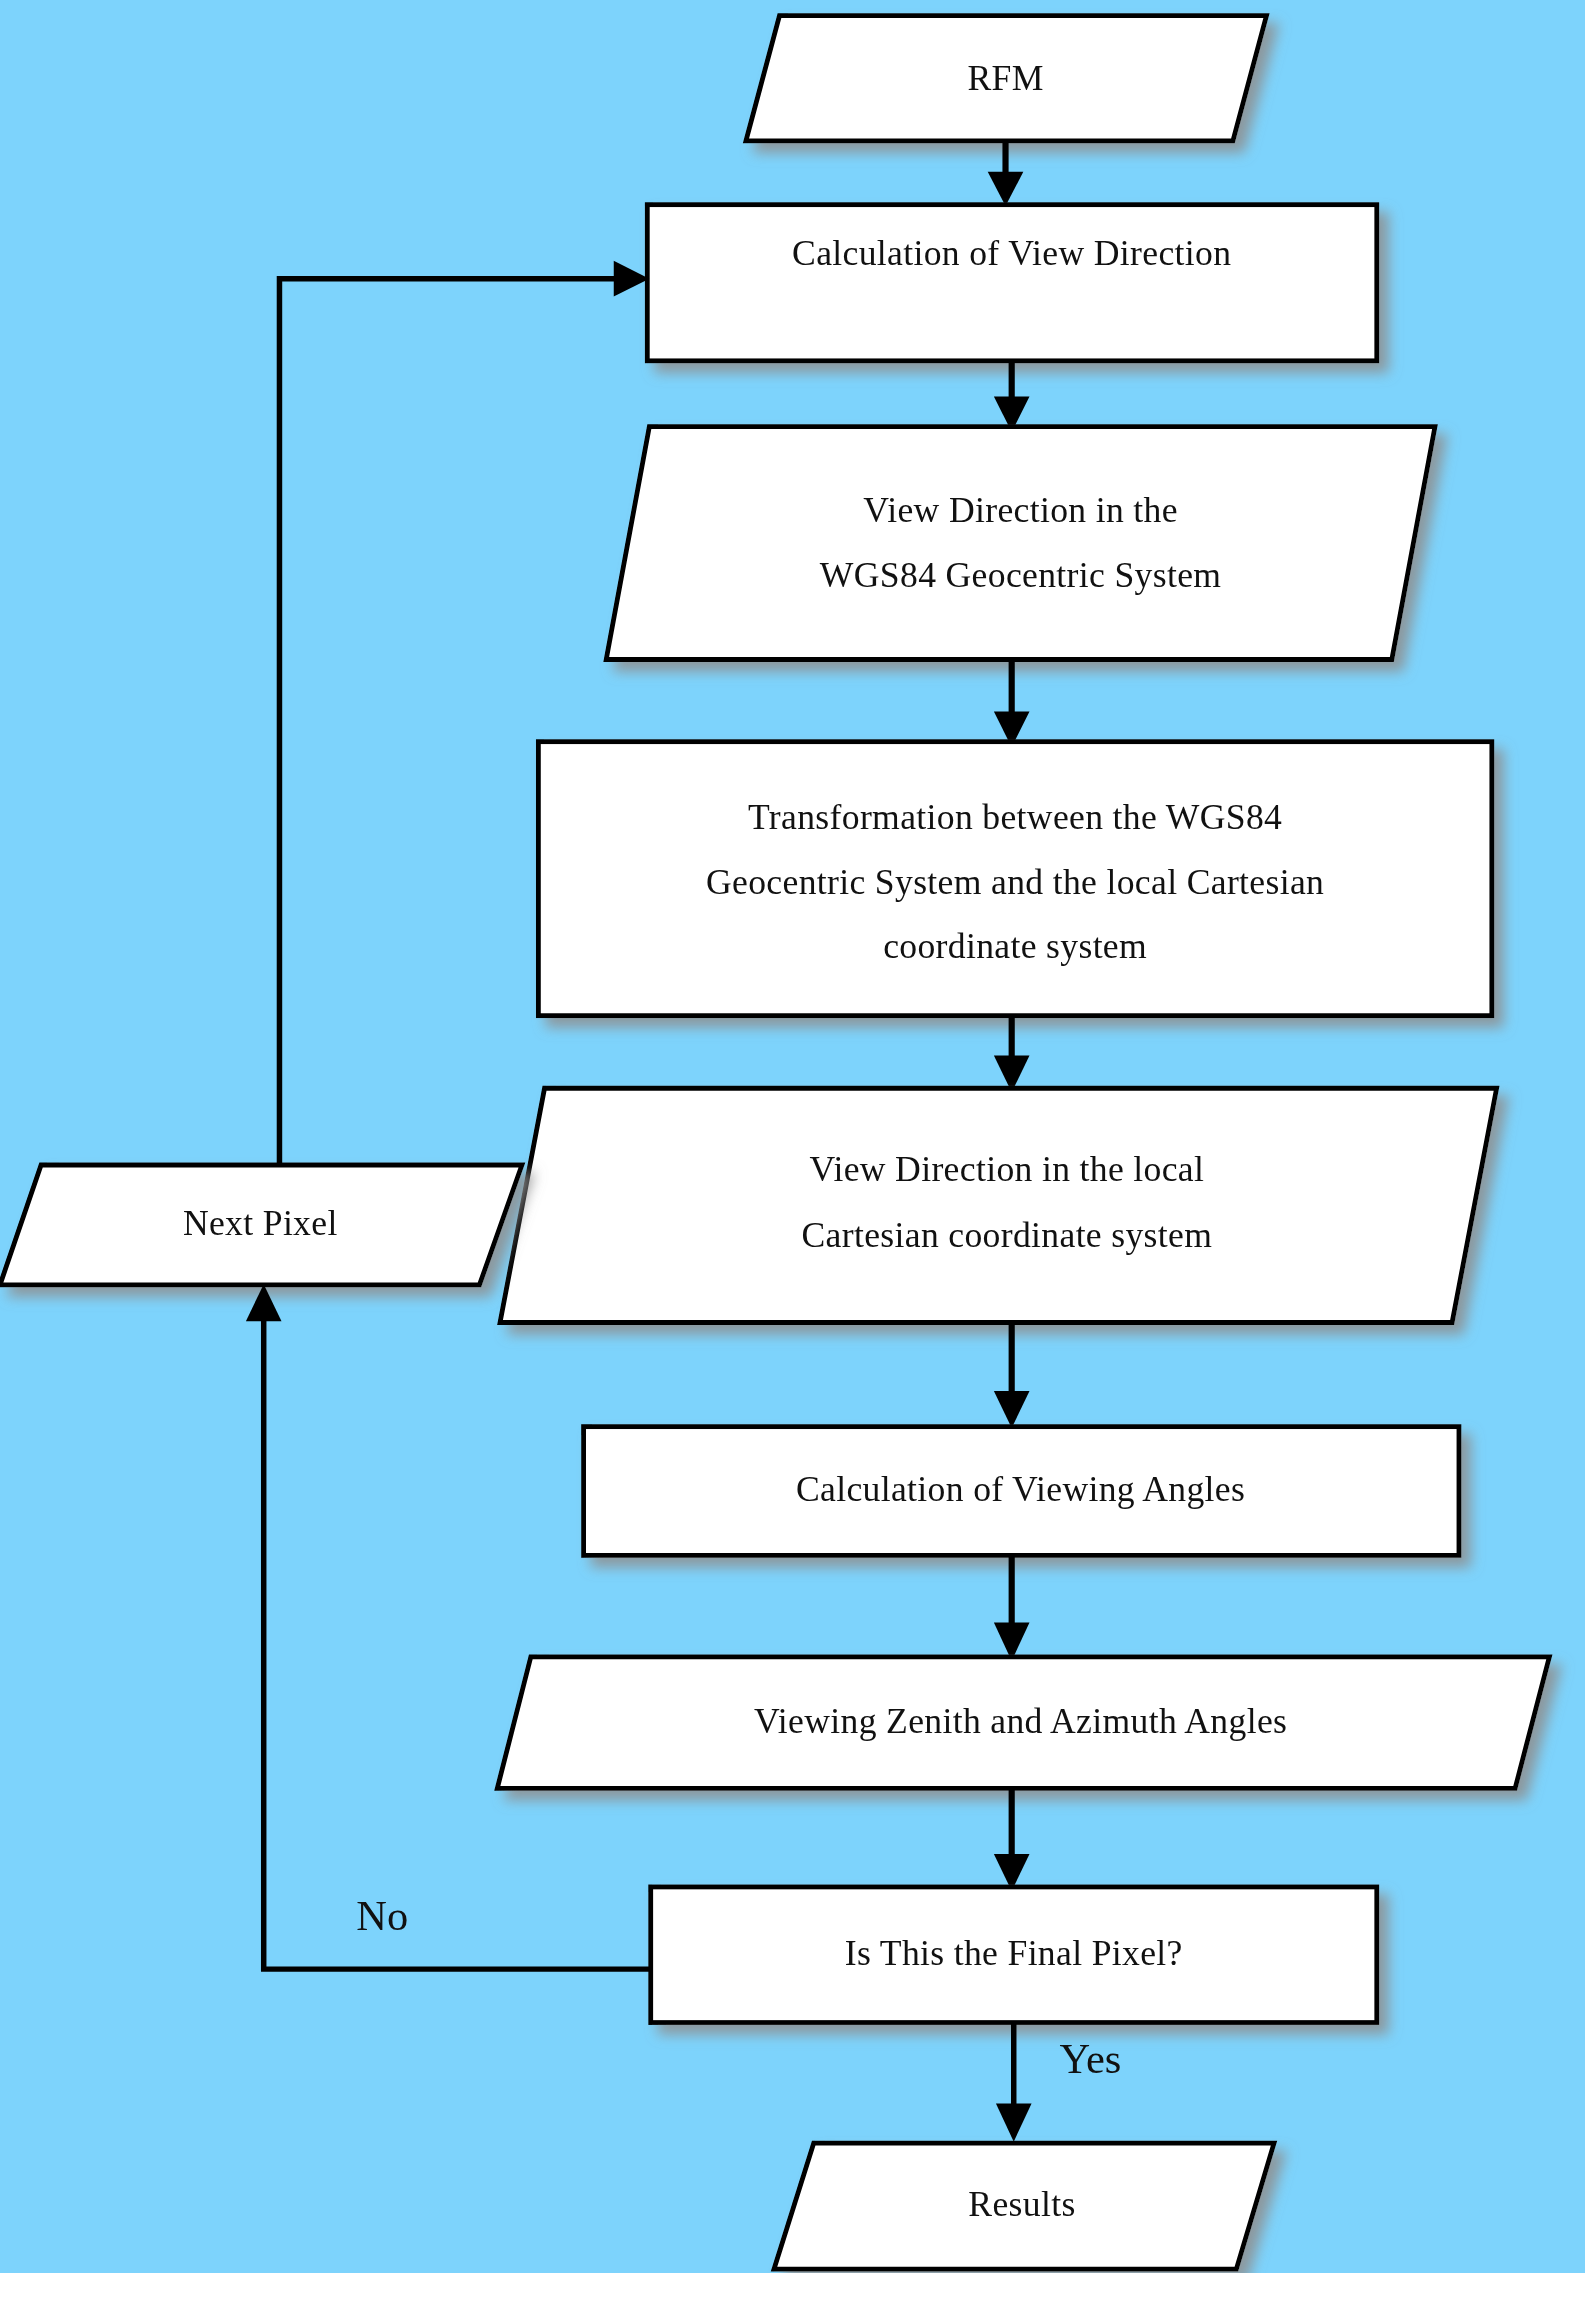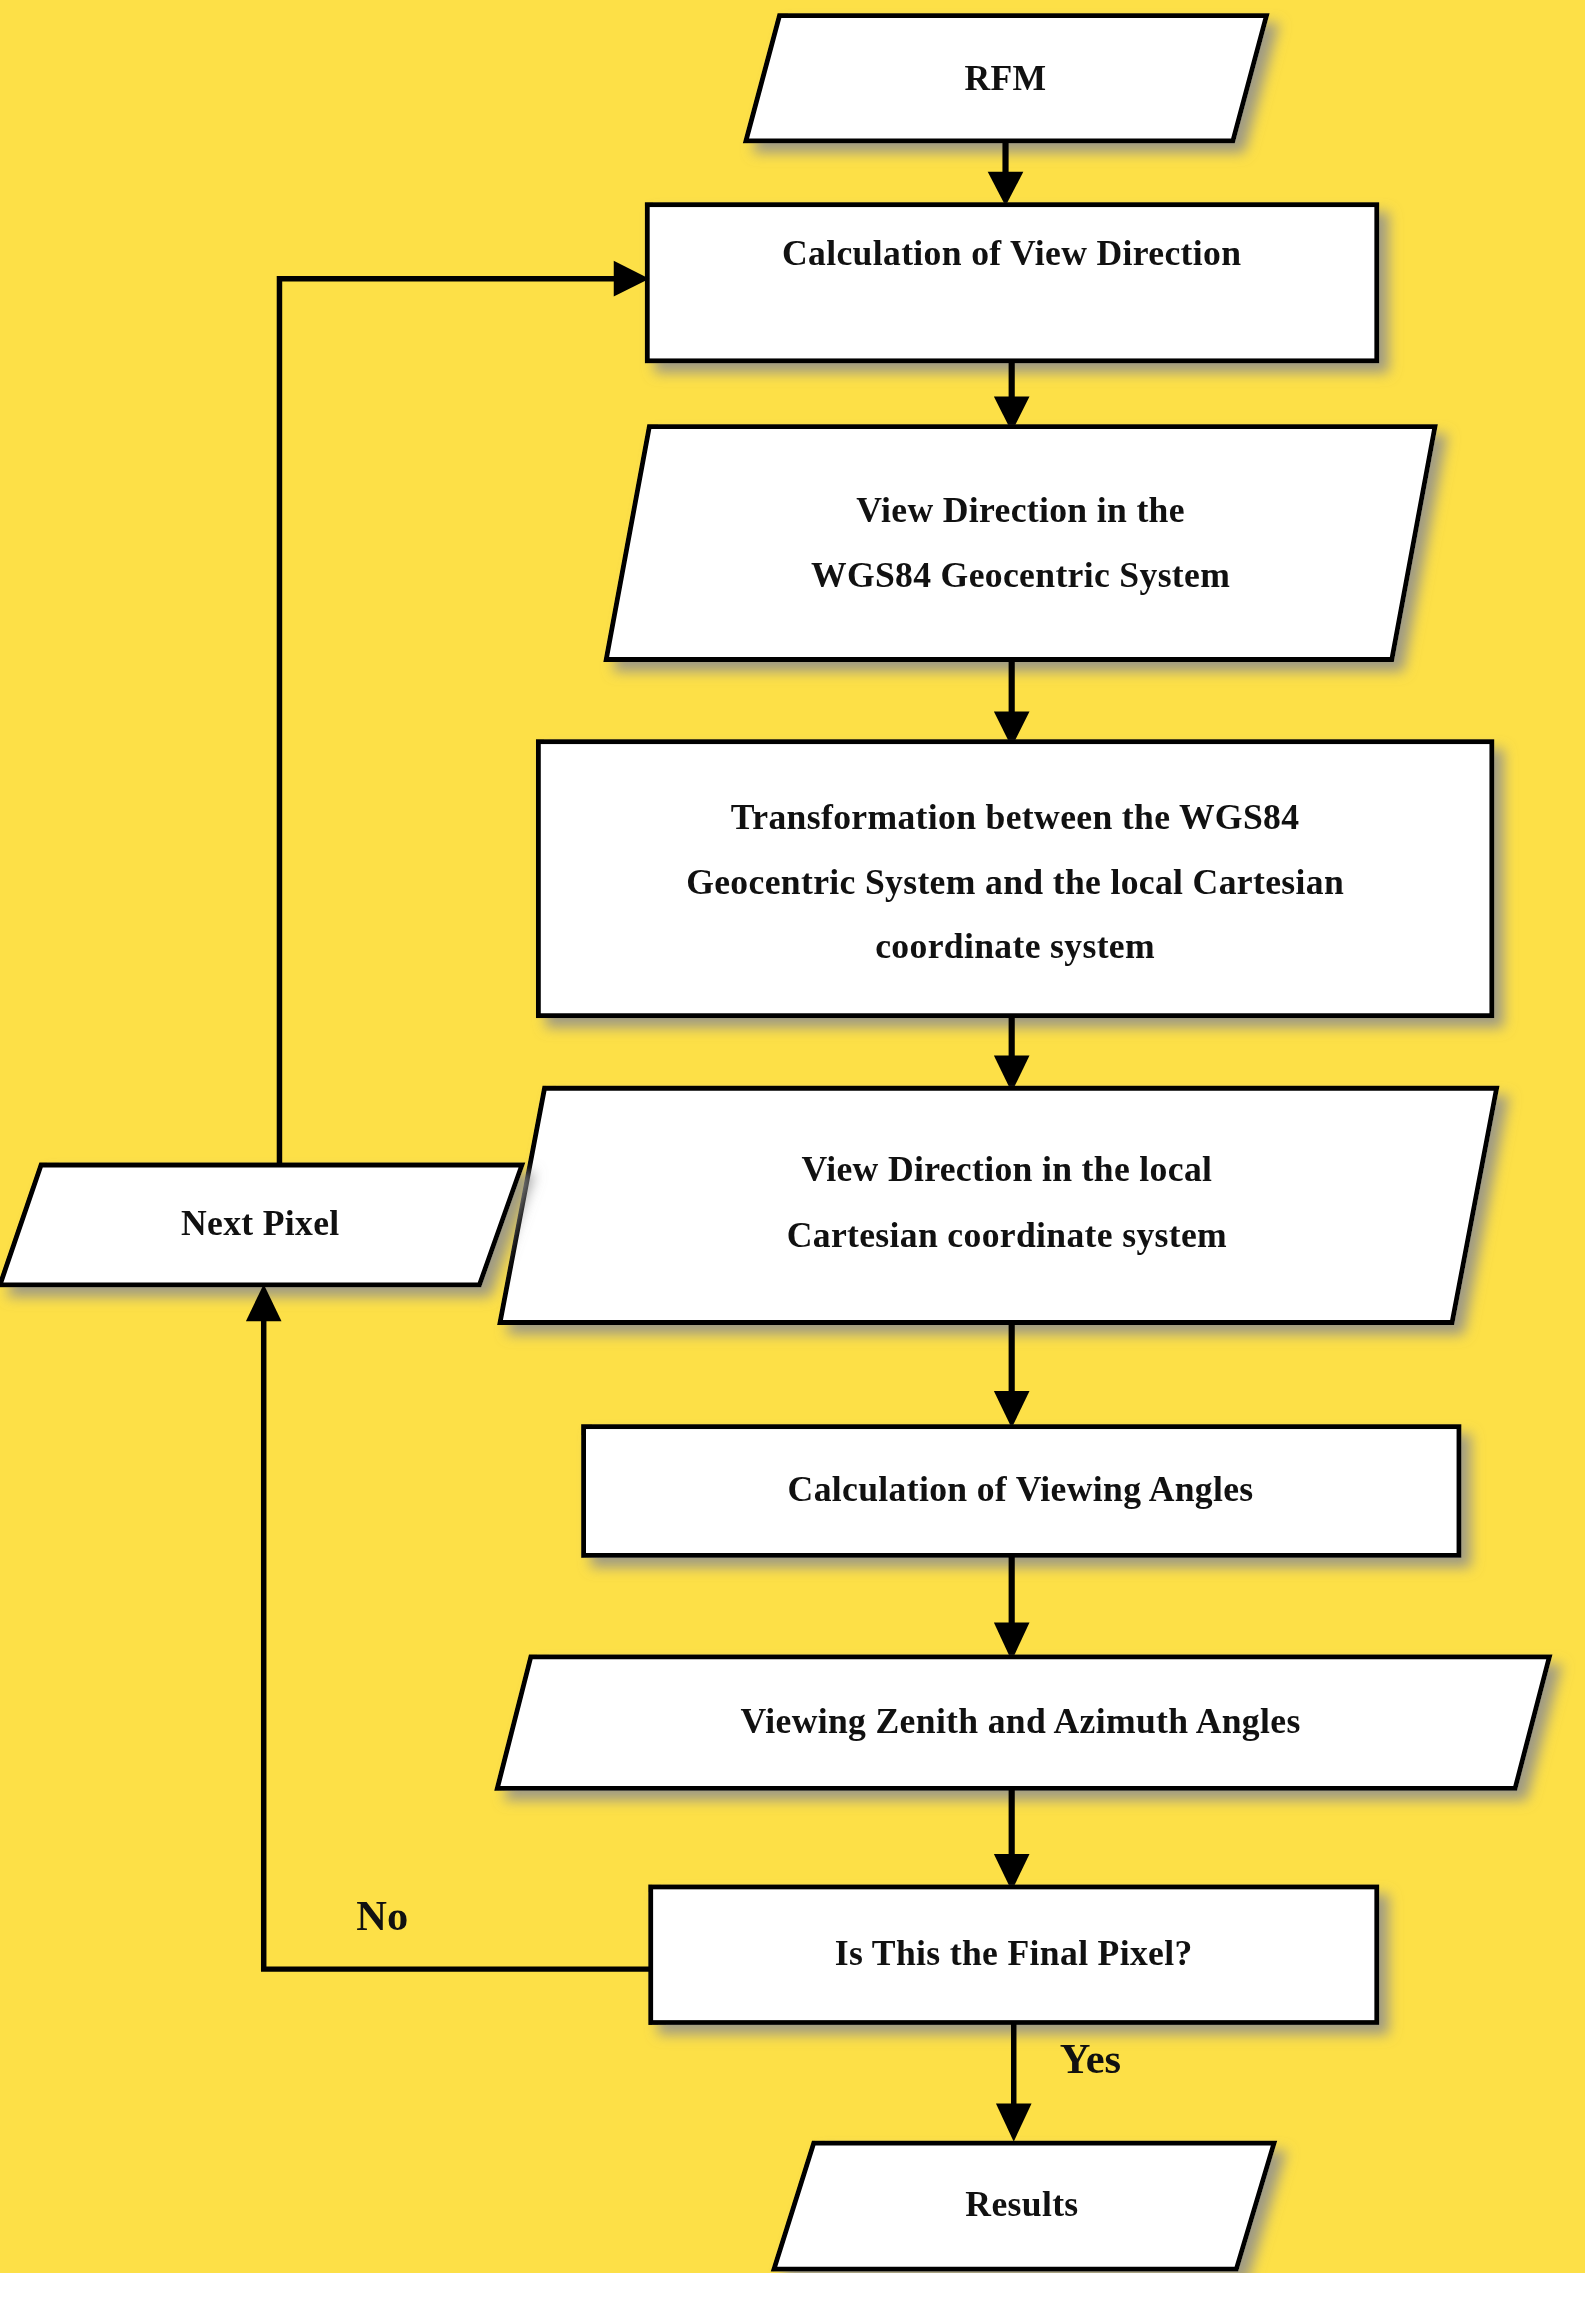--- a/index.html
+++ b/index.html
@@ -4,24 +4,23 @@
 <style>
   html, body {
     margin: 0;
     padding: 0;
     background: #ffffff;
   }
   #page {
     position: relative;
     width: 1585px;
     height: 2273px;
-    background: #fde047;
+    background: #7dd3fc;
     font-family: "Liberation Serif", "DejaVu Serif", serif;
     overflow: hidden;
-    font-weight: bold;
   }
   svg#flow {
     position: absolute;
     top: 0;
     left: 0;
     width: 1585px;
     height: 2319px;
     display: block;
   }
   .shape {

